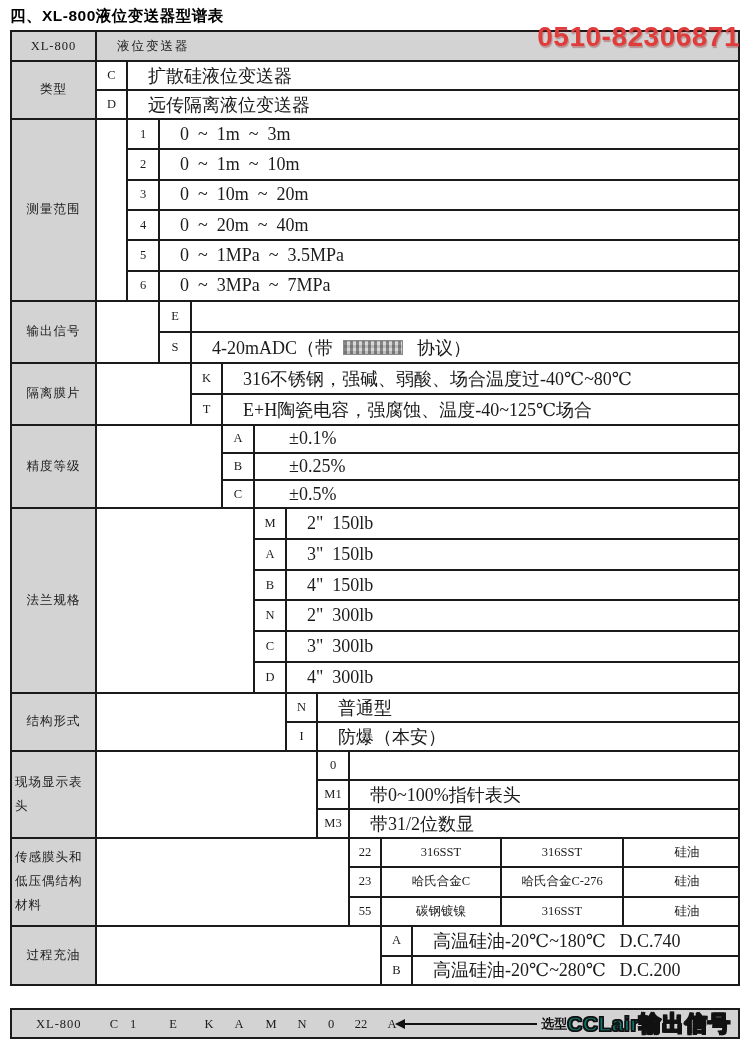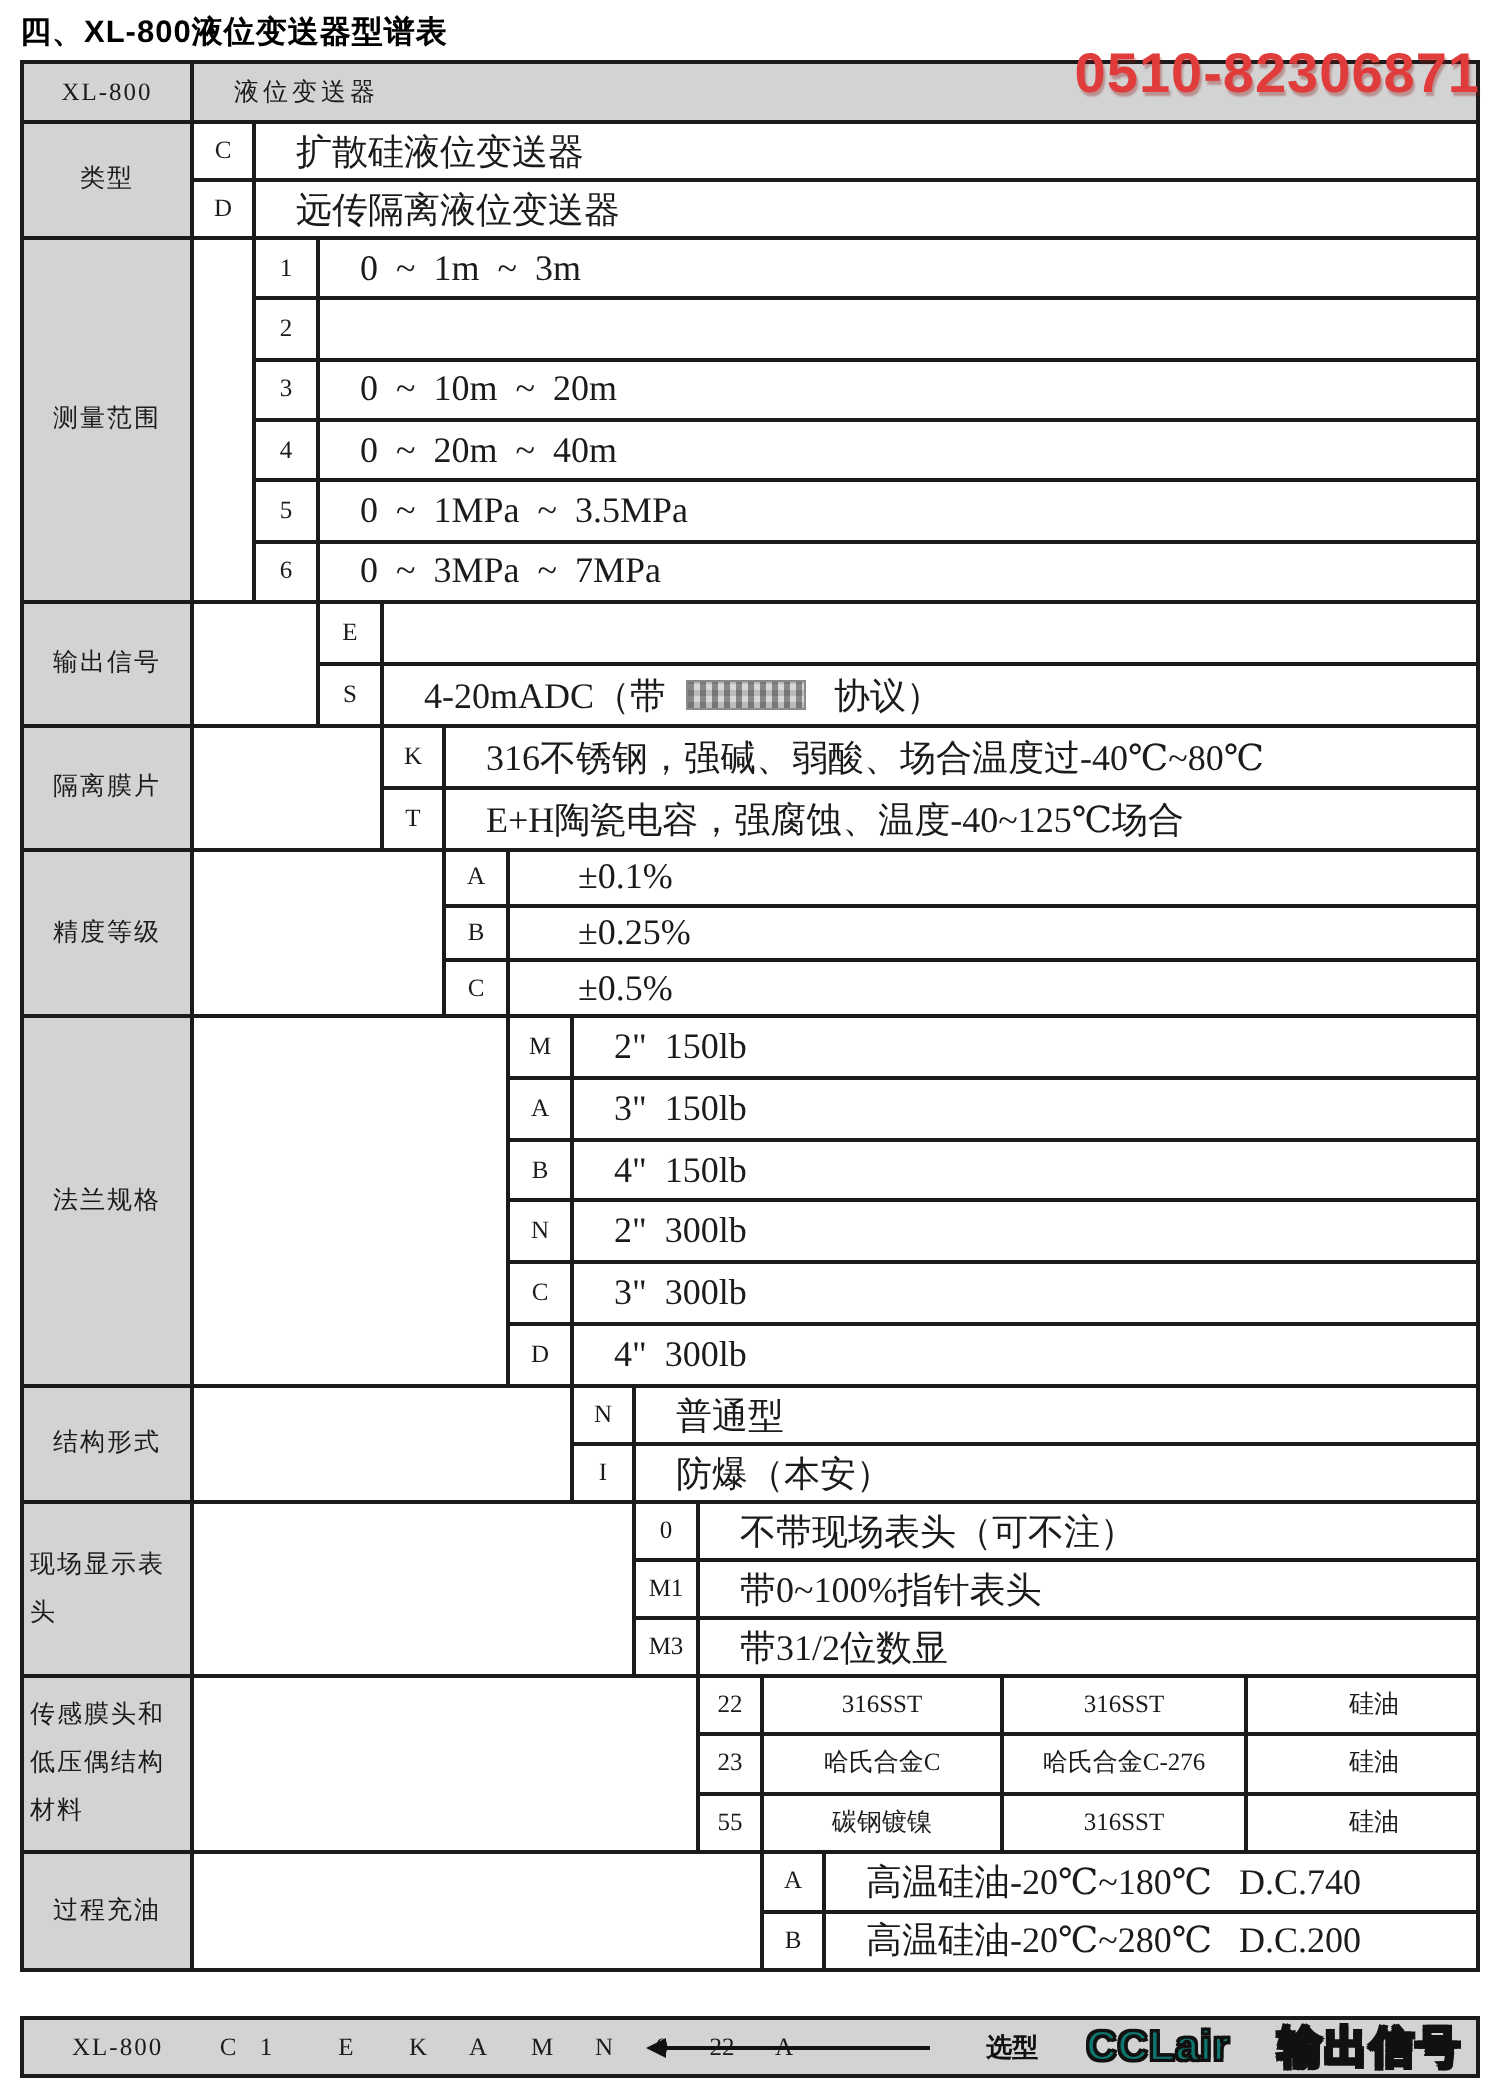--- a/index.html
+++ b/index.html
@@ -60,21 +60,21 @@
       repeating-linear-gradient(90deg, rgba(70,70,70,.55) 0 3px, rgba(215,215,215,.25) 3px 6px),
       repeating-linear-gradient(0deg, #b2b2b2 0 3px, #d8d8d8 3px 6px);
   }
 
   .bar {
     position: absolute; left: 10px; top: 1008px; width: 730px; height: 31px;
     border: 2px solid #1b1b1b; background: #d3d3d3;
   }
   .bar-model { position: absolute; left: 24px; top: 50%; transform: translateY(-50%); font-size: 12.5px; letter-spacing: 1px; }
   .bcode { position: absolute; top: 50%; transform: translate(-50%,-50%); font-size: 12.5px; }
-  .sel-group { position: absolute; right: 7px; top: 0; height: 100%; display: flex; align-items: center; gap: 24px; }
+  .sel-group { position: absolute; right: 7px; top: 0; height: 100%; display: flex; align-items: center; gap: 0; }
   .arrow { position: relative; width: 140px; height: 2px; background: #111; margin-right: 4px; }
   .arrow::before {
     content: ""; position: absolute; left: -2px; top: -4px;
     border-top: 5px solid transparent; border-bottom: 5px solid transparent; border-right: 10px solid #111;
   }
   .sel-label { font-family: "Liberation Sans","DejaVu Sans",sans-serif; font-weight: bold; font-size: 13px; color: #111; }
   .brand-latin, .brand-cn {
     font-family: "Liberation Sans","DejaVu Sans",sans-serif; font-weight: 800;
     color: #0f766e; -webkit-text-stroke: 1.3px #111;
     text-shadow: 1px 1px 0 #111, -1px -1px 0 #111, 1px -1px 0 #111, -1px 1px 0 #111;
@@ -112,20 +112,21 @@
   <div class="sec" style="flex:0 0 182px">
     <div class="lab">测量范围</div>
     <div class="spc" style="flex:0 0 31px"></div>
     <div class="rows">
       <div class="row">
         <div class="code" style="flex:0 0 32px">1</div>
         <div class="desc">0  ~  1m  ~  3m</div>
       </div>
       <div class="row">
         <div class="code" style="flex:0 0 32px">2</div>
+        <div class="desc">0  ~  1m  ~  10m</div>
       </div>
       <div class="row">
         <div class="code" style="flex:0 0 32px">3</div>
         <div class="desc">0  ~  10m  ~  20m</div>
       </div>
       <div class="row">
         <div class="code" style="flex:0 0 32px">4</div>
         <div class="desc">0  ~  20m  ~  40m</div>
       </div>
       <div class="row">
@@ -232,21 +233,20 @@
       </div>
     </div>
   </div>
 
   <div class="sec" style="flex:0 0 87px">
     <div class="lab">现场显示表头</div>
     <div class="spc" style="flex:0 0 221px"></div>
     <div class="rows">
       <div class="row">
         <div class="code" style="flex:0 0 32px">0</div>
-        <div class="desc">不带现场表头（可不注）</div>
       </div>
       <div class="row">
         <div class="code" style="flex:0 0 32px">M1</div>
         <div class="desc">带0~100%指针表头</div>
       </div>
       <div class="row">
         <div class="code" style="flex:0 0 32px">M3</div>
         <div class="desc">带31/2位数显</div>
       </div>
     </div>

